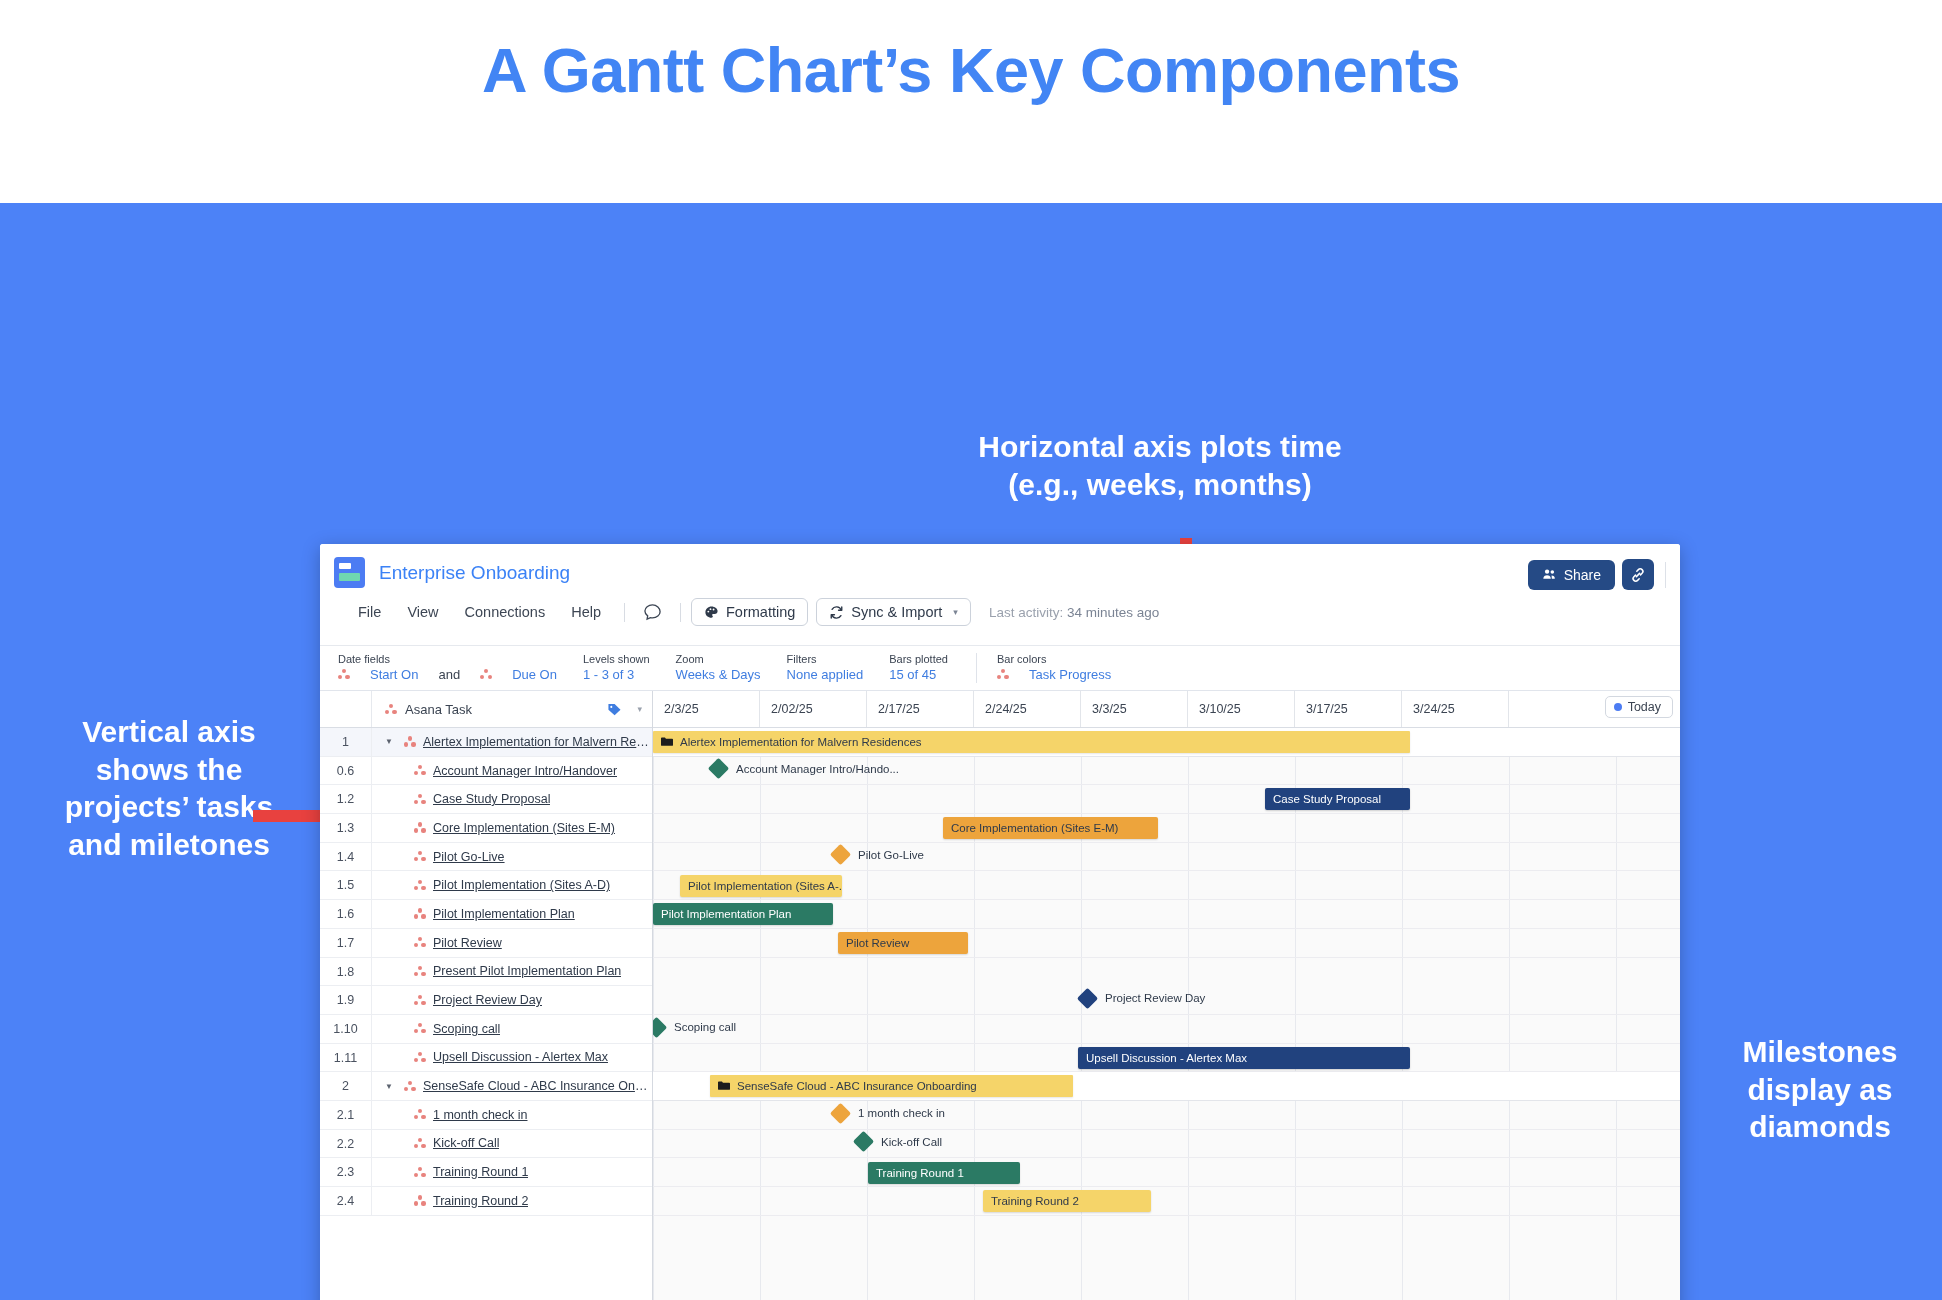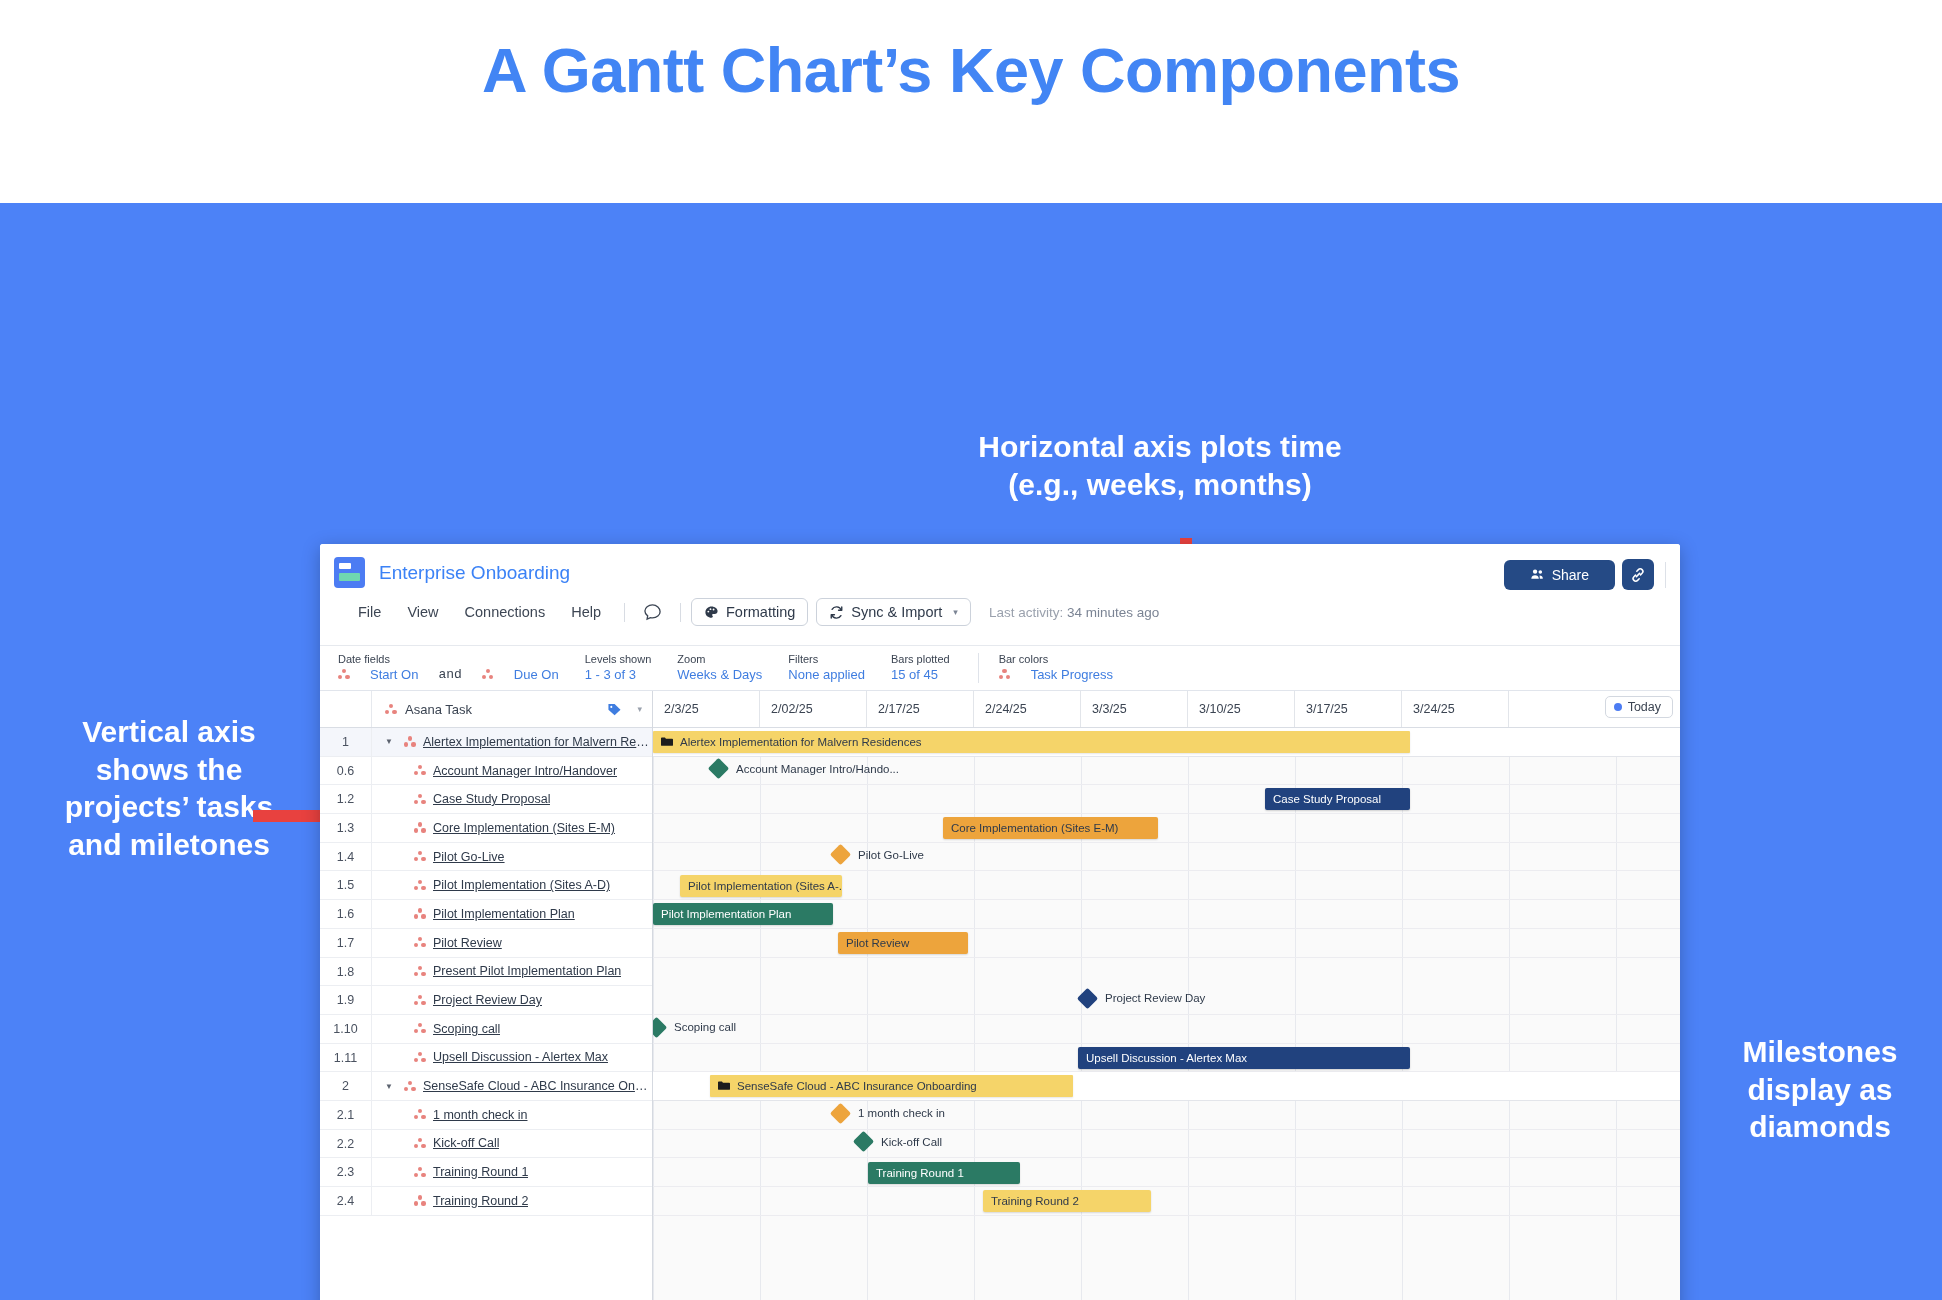--- a/index.html
+++ b/index.html
@@ -82,37 +82,37 @@
     padding: 5px 12px; font-size: 14.5px; color: #2f3a4a; background: #fff; cursor: pointer;
   }
   .pill + .pill { margin-left: 8px; }
   .caret { font-size: 9px; color: #7b8494; margin-left: 4px; }
   .last-activity { margin-left: 18px; font-size: 13.5px; color: #9aa1ad; }
   .last-activity b { color: #7b8494; font-weight: normal; }
 
   .hdr-right { position: absolute; right: 14px; top: 15px; display: flex; align-items: center; gap: 7px; }
   .btn-primary {
     background: #254a85; color: #fff; border-radius: 6px;
-    font-size: 14px; padding: 7px 26px; display: flex; align-items: center; gap: 7px; cursor: pointer;
+    font-size: 14px; padding: 7px 14px; display: flex; align-items: center; gap: 7px; cursor: pointer;
   }
   .btn-icon {
     background: #254a85; color: #fff; border-radius: 6px; width: 32px; height: 31px;
     display: flex; align-items: center; justify-content: center; cursor: pointer;
   }
   .hdr-right .vsep2 { width:1px; height:26px; background:#dde1e8; margin-left:4px;}
 
   
   .settings-strip {
     height: 46px; background: #fff; border-top: 1px solid #e6e9ee; border-bottom: 1px solid #e1e5ec;
     display: flex; align-items: center; padding-left: 18px; gap: 0;
   }
   .setting { margin-right: 26px; }
   .setting .lbl { font-size: 11px; color: #3b4452; line-height: 1.15; }
   .setting .val { font-size: 13px; color: #3f7de0; line-height: 1.35; display:flex; align-items:center; gap:20px; }
-  .setting .val .plain { color: #3b4452; font-family: Liberation Mono, monospace; }
+  .setting .val .plain { color: #3b4452; }
   .strip-sep { width: 1px; height: 30px; background: #dfe3ea; margin: 0 20px 0 2px; }
 
   
   .asana-ic { position: relative; width: 12px; height: 11px; display:inline-block; flex:0 0 auto; }
   .asana-ic i {
     position: absolute; width: 4.2px; height: 4.2px; border-radius: 50%; background: #e8837e; display:block;
   }
   .asana-ic i:nth-child(1){ left: 3.7px; top: 0px; }
   .asana-ic i:nth-child(2){ left: 0px;   top: 6px; }
   .asana-ic i:nth-child(3){ left: 7.4px; top: 6px; }

